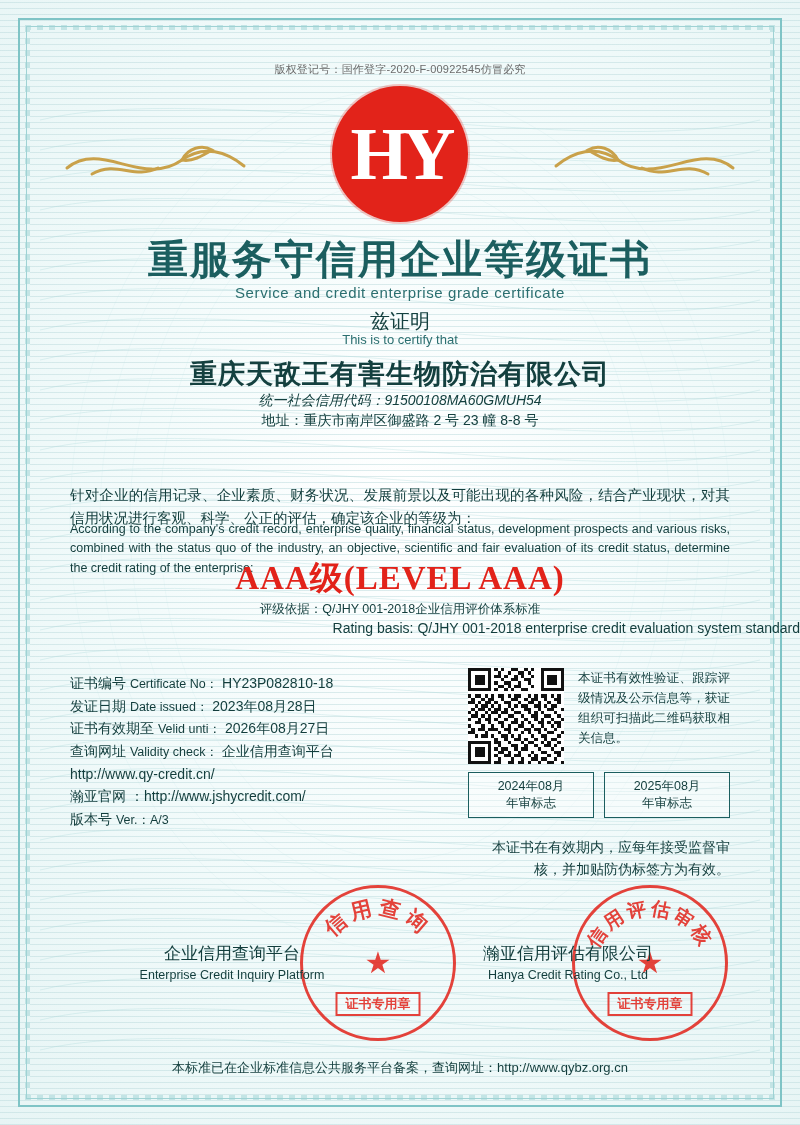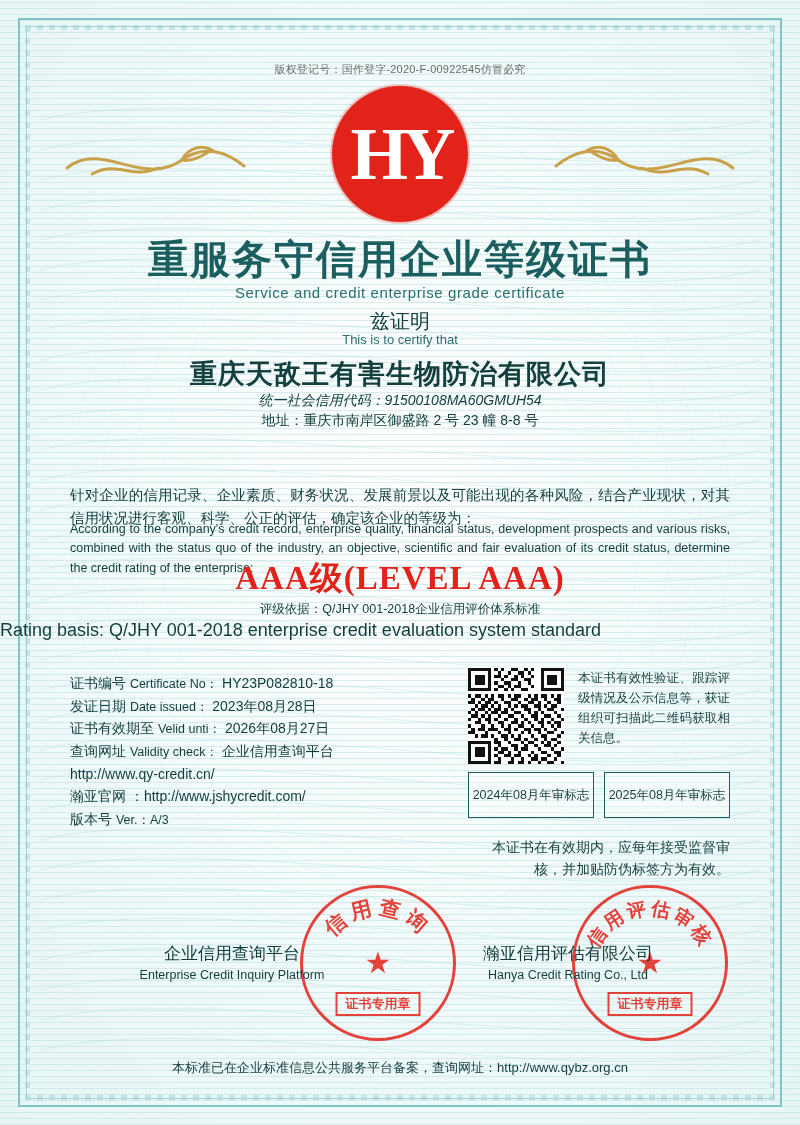--- a/index.html
+++ b/index.html
@@ -226,22 +226,22 @@
     top: 601px;
     left: 0; right: 0;
     text-align: center;
     font-size: 12.5px;
     color: #123d3c;
   }
   .basis-en {
     position: absolute;
     top: 620px;
     left: 0; right: 0;
-    text-align: left;
-    font-size: 18px;
+    text-align: right;
+    font-size: 14px;
     color: #123d3c;
   }
 
   
   .details {
     position: absolute;
     top: 672px;
     left: 70px;
     width: 380px;
     font-size: 14px;
@@ -279,21 +279,21 @@
     left: 468px;
     width: 262px;
     display: flex;
     gap: 10px;
   }
   .seal-box {
     flex: 1;
     border: 1px solid #1b5e5f;
     height: 44px;
     display: flex;
-    flex-direction: row;
+    flex-direction: column;
     align-items: center;
     justify-content: center;
     font-size: 12.5px;
     color: #123d3c;
     line-height: 1.35;
     background: rgba(255,255,255,0.35);
   }
 
   .validity-note {
     position: absolute;

